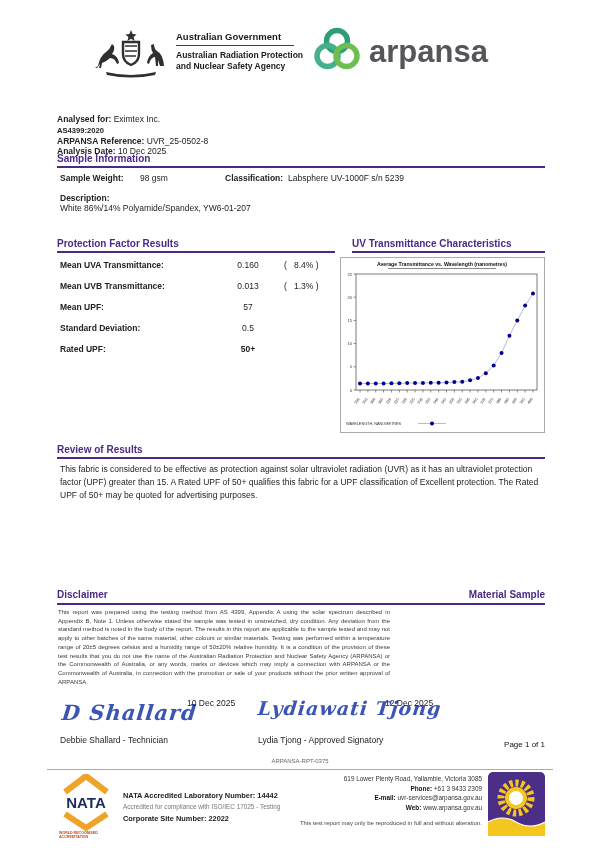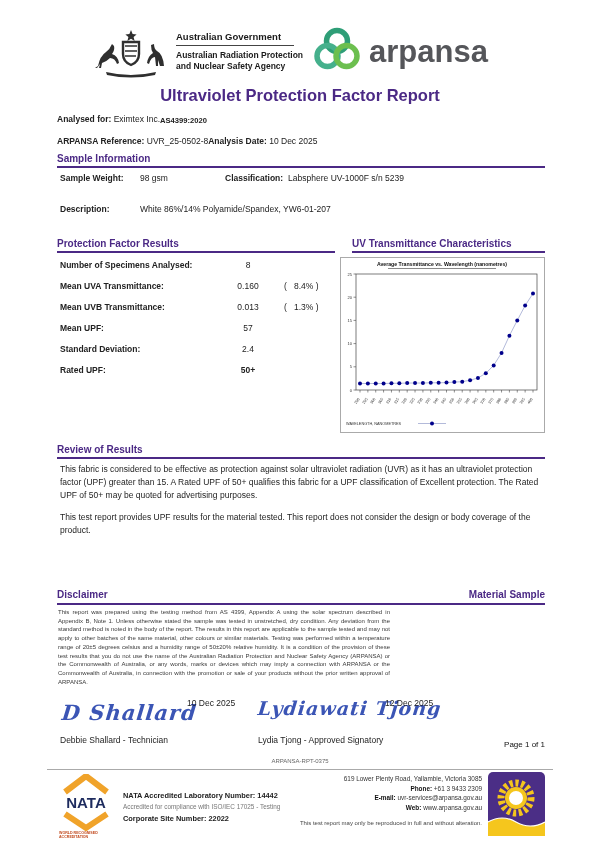--- a/index.html
+++ b/index.html
@@ -11,21 +11,21 @@
   .rule{position:absolute;height:2px;background:#4B2985;}
   .small{font-size:8.5px;}
   
   .gov-title{font-size:9.5px;font-weight:bold;color:#1a1a1a;border-bottom:1px solid #444;
              padding-bottom:3px;margin-bottom:4px;width:118px;}
   .gov-agency{font-size:8.5px;font-weight:bold;line-height:11px;color:#1a1a1a;}
   .brand-row{display:flex;align-items:center;}
   .brand-word{font-size:31px;font-weight:bold;color:#55565a;letter-spacing:0px;margin-left:6px;line-height:1;}
   .doc-title{width:100%;text-align:center;font-size:16.5px;font-weight:bold;color:#4B2985;}
   
-  .meta-line{left:57px;width:488px;display:flex;justify-content:flex-start;font-size:8.5px;}
+  .meta-line{left:57px;width:488px;display:flex;justify-content:center;font-size:8.5px;flex-direction:column;}
   
   .samp-label{font-weight:bold;}
   
   .res-row{display:flex;height:21px;align-items:flex-start;font-size:8.5px;}
   .res-label{width:152px;font-weight:bold;}
   .res-value{width:72px;text-align:center;white-space:pre;}
   .res-paren{width:58px;white-space:pre;}
   .res-row.vbold .res-value{font-weight:bold;}
   
   .para{font-size:8.5px;line-height:12.8px;color:#1d1d1d;}
@@ -78,21 +78,20 @@
       </svg>
     </span>
     <span class="brand-word">arpansa</span>
   </div>
   <div class="abs" style="left:176px;top:31px;">
     <div class="gov-title">Australian Government</div>
     <div class="gov-agency">Australian Radiation Protection</div>
     <div class="gov-agency">and Nuclear Safety Agency</div>
   </div>
 
-  <div class="abs doc-title" style="top:86px;">Ultraviolet Protection Factor Report</div>
 
   <div class="abs meta-line" style="top:114px;">
     <span>
       <span class="b">Analysed for:</span>
       <span>Eximtex Inc.</span>
     </span>
     <span class="b" style="font-size:7.6px;padding-top:2px;">AS4399:2020</span>
   </div>
   <div class="abs meta-line" style="top:136px;">
     <span>
@@ -106,54 +105,49 @@
   </div>
 
   <div class="abs sec-head" style="left:57px;top:153px;">Sample Information</div>
   <div class="rule" style="left:57px;top:166px;width:488px;"></div>
   <div class="abs small" style="left:60px;top:173px;width:482px;display:flex;">
     <span class="samp-label" style="width:80px;">Sample Weight:</span>
     <span style="width:85px;">98 gsm</span>
     <span class="samp-label">Classification:</span>
     <span style="margin-left:5px;">Labsphere UV-1000F s/n 5239</span>
   </div>
-  <div class="abs small" style="left:60px;top:204px;width:482px;display:flex;">
+  <div class="abs small" style="left:60px;top:193px;width:482px;display:flex;flex-direction:column;">
     <span class="samp-label" style="width:80px;">Description:</span>
     <span>White 86%/14% Polyamide/Spandex, YW6-01-207</span>
   </div>
 
   <div class="abs sec-head" style="left:57px;top:238px;">Protection Factor Results</div>
   <div class="rule" style="left:57px;top:251px;width:278px;"></div>
   <div class="abs sec-head" style="left:352px;top:238px;width:193px;">UV Transmittance Characteristics</div>
   <div class="rule" style="left:352px;top:251px;width:193px;"></div>
 
   <div class="abs" style="left:60px;top:260px;width:285px;">
       <div class="res-row">
-        <span class="res-label">Number of Specimens Analysed:</span>
-        <span class="res-value">8</span>
-        <span class="res-paren"></span>
-      </div>
-      <div class="res-row">
         <span class="res-label">Mean UVA Transmittance:</span>
         <span class="res-value">0.160</span>
         <span class="res-paren">(   8.4% )</span>
       </div>
       <div class="res-row">
         <span class="res-label">Mean UVB Transmittance:</span>
         <span class="res-value">0.013</span>
         <span class="res-paren">(   1.3% )</span>
       </div>
       <div class="res-row">
         <span class="res-label">Mean UPF:</span>
         <span class="res-value">57</span>
         <span class="res-paren"></span>
       </div>
       <div class="res-row">
         <span class="res-label">Standard Deviation:</span>
-        <span class="res-value">2.4</span>
+        <span class="res-value">0.5</span>
         <span class="res-paren"></span>
       </div>
       <div class="res-row vbold">
         <span class="res-label">Rated UPF:</span>
         <span class="res-value">50+</span>
         <span class="res-paren"></span>
       </div>
     </div>
 
   <div class="abs" style="left:340px;top:257px;width:205px;height:176px;">
@@ -246,21 +240,20 @@
         <circle cx="193" cy="36.487999999999985" r="2" fill="#00008B"></circle>
         <text x="6" y="168" font-size="3.8" font-family="Liberation Sans, sans-serif" fill="#333">WAVELENGTH, NANOMETRES</text>
         <line x1="78" y1="166.5" x2="106" y2="166.5" stroke="#aab2d6" stroke-width="0.9"></line>
         <circle cx="92" cy="166.5" r="2" fill="#00008B"></circle>
       </svg>
   </div>
 
   <div class="abs sec-head" style="left:57px;top:444px;">Review of Results</div>
   <div class="rule" style="left:57px;top:457px;width:488px;"></div>
   <div class="abs para" style="left:60px;top:463px;width:480px;">This fabric is considered to be effective as protection against solar ultraviolet radiation (UVR) as it has an ultraviolet protection factor (UPF) greater than 15. A Rated UPF of 50+ qualifies this fabric for a UPF classification of Excellent protection. The Rated UPF of 50+ may be quoted for advertising purposes.</div>
-  <div class="abs para" style="left:60px;top:511px;width:480px;">This test report provides UPF results for the material tested. This report does not consider the design or body coverage of the product.</div>
 
   <div class="abs sec-head" style="left:57px;top:589px;">Disclaimer</div>
   <div class="abs sec-head" style="left:395px;top:589px;width:150px;text-align:right;">Material Sample</div>
   <div class="rule" style="left:57px;top:603px;width:488px;"></div>
   <div class="abs disc-text" style="left:58px;top:608px;width:332px;">This report was prepared using the testing method from AS 4399, Appendix A using the solar spectrum described in Appendix B, Note 1. Unless otherwise stated the sample was tested in unstretched, dry condition. Any deviation from the standard method is noted in the body of the report. The results in this report are applicable to the sample tested and may not apply to other batches of the same material, other colours or similar materials. Testing was performed within a temperature range of 20±5 degrees celsius and a humidity range of 50±20% relative humidity. It is a condition of the provision of these test results that you do not use the name of the Australian Radiation Protection and Nuclear Safety Agency (ARPANSA) or the Commonwealth of Australia, or any words, marks or devices which may imply a connection with ARPANSA or the Commonwealth of Australia, in connection with the promotion or sale of your products without the prior written approval of ARPANSA.</div>
   <div class="abs" style="left:420px;top:615px;width:118px;height:70px;"></div>
 
   <div class="abs script" style="left:62px;top:700px;font-size:21px;">D Shallard</div>
   <div class="abs date" style="left:187px;top:698px;">10 Dec 2025</div>
   <div class="abs script" style="left:258px;top:697px;font-size:19px;">Lydiawati Tjong</div>

